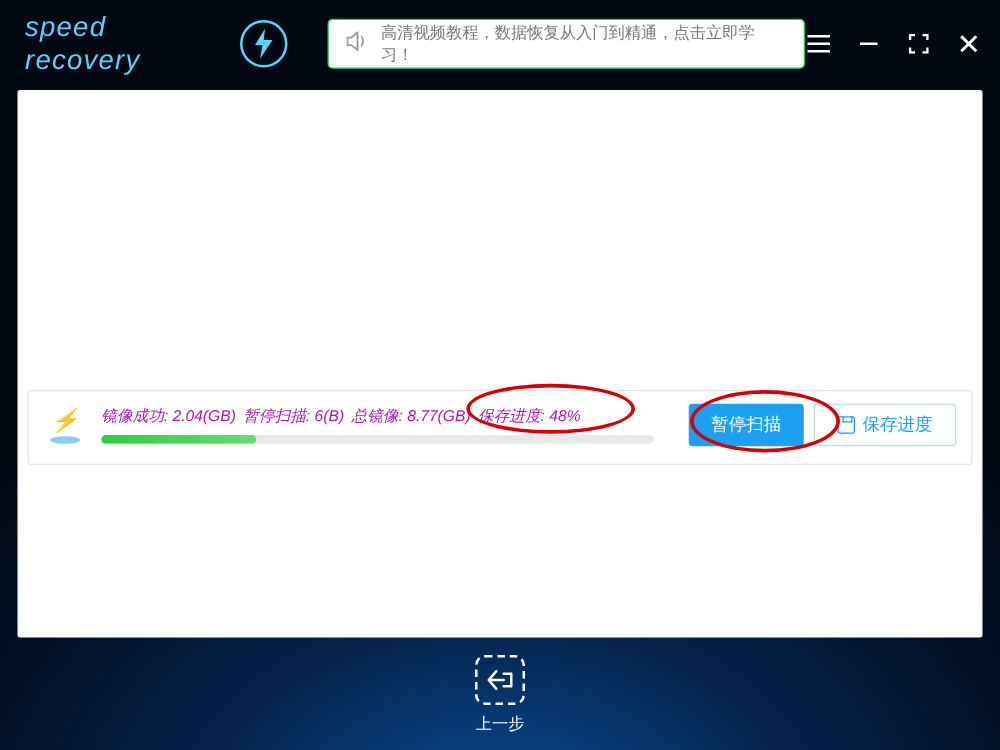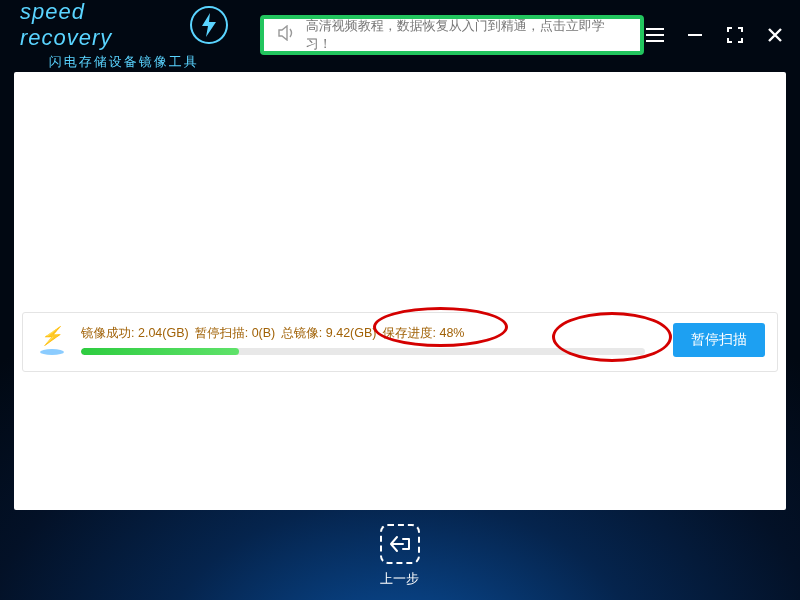--- a/index.html
+++ b/index.html
@@ -25,21 +25,21 @@
     width:38px; height:38px; border:2px solid #5ad4ff; border-radius:50%;
     display:flex; align-items:center; justify-content:center;
     color:#5ad4ff; font-size:22px; margin-left:4px;
   }
   .logo-sub { color:#5ad4ff; font-size:13px; letter-spacing:2px; margin-top:2px;}
   .promo {
     margin-left:32px;
     height:40px; background:#fff; border-radius:4px;
     display:flex; align-items:center; padding:0 14px;
     font-size:13px; color:#777; gap:10px; min-width:340px;
-    border:4px solid #22c55e;
+    border:1px solid #22c55e;
   }
   .promo .spk { color:#999; font-size:18px; }
   .win-controls {
     margin-left:auto; display:flex; align-items:center; gap:18px;
     color:#fff; font-size:18px;
   }
   .win-controls span { cursor:pointer; display:flex; align-items:center; justify-content:center; width:22px; height:22px;}
   .hamburger { display:flex; flex-direction:column; gap:4px; }
   .hamburger i { width:18px; height:2px; background:#fff; display:block;}
   .minbar { width:14px; height:2px; background:#fff;}
@@ -59,21 +59,21 @@
     display:flex; align-items:center; gap:8px;
   }
   .disk-icon {
     width:34px; height:34px; display:flex; align-items:center; justify-content:center;
     flex-direction:column; gap:2px; margin-right:4px;
   }
   .disk-icon .bolt { color:#2e8fff; font-size:18px; font-style:italic; font-weight:bold;}
   .disk-icon .wave { width:24px; height:6px; border-radius:50%; background:#5ab7ff; opacity:.7;}
   .progress-col { flex:1; display:flex; flex-direction:column; gap:6px; }
   .stats-row { display:flex; gap:6px; font-size:12.5px; flex-wrap:wrap;}
-  .stat { color:#a16207; }
+  .stat { color:#a21caf;font-style:italic; }
   .bar-track {
     width:100%; height:7px; background:#e8e8e8; border-radius:4px; position:relative; overflow:hidden;
   }
   .bar-fill {
     position:absolute; left:0; top:0; bottom:0; width:28%;
     background: linear-gradient(90deg,#2ecc40,#5fe26a);
     border-radius:4px;
   }
   .btns { display:flex; gap:8px; align-items:center; margin-left:20px;}
   .btn {
@@ -85,40 +85,39 @@
   .save-ic { width:14px; height:14px; border:1.5px solid #1da0f2; border-radius:2px; position:relative;}
   .save-ic::after{content:"";position:absolute;top:-1px;left:3px;width:6px;height:4px;border:1.5px solid #1da0f2;border-top:none;}
 
   
   .anno { position:absolute; border:3px solid #d40000; border-radius:50%; pointer-events:none;}
   .anno1 { left:373px; top:307px; width:135px; height:40px;}
   .anno2 { left:552px; top:312px; width:120px; height:50px;}
 
   
   .bottom { position:absolute; bottom:12px; left:0; right:0; display:flex; justify-content:center;}
-  .back-btn { display:flex; flex-direction:column; align-items:flex-start; gap:6px; color:#fff; font-size:13px; cursor:pointer;}
+  .back-btn { display:flex; flex-direction:column; align-items:center; gap:6px; color:#fff; font-size:13px; cursor:pointer;}
   .back-box {
     width:40px; height:40px; border:2px dashed #fff; border-radius:8px;
     display:flex; align-items:center; justify-content:center;
   }
 </style>
 </head>
 <body>
 
 <div class="header">
   <div class="logo-block">
     <div class="logo-row">
       <span class="logo-text">speed recovery</span>
       <span class="logo-badge">
         <svg width="20" height="24" viewBox="0 0 20 24">
             <path d="M11 0 L3 13 L9 13 L7 24 L17 9 L10 9 Z" fill="#5ad4ff"></path>
           </svg>
       </span>
     </div>
-    <span class="logo-sub">闪电存储设备镜像工具</span>
   </div>
   <div class="promo">
     <span class="spk">
       <svg width="18" height="16" viewBox="0 0 18 16">
           <path d="M1 5 L4 5 L9 1 L9 15 L4 11 L1 11 Z" fill="none" stroke="#999" stroke-width="1.4"></path>
           <path d="M12 4 Q15 8 12 12" fill="none" stroke="#999" stroke-width="1.4"></path>
         </svg>
     </span>
     <span>高清视频教程，数据恢复从入门到精通，点击立即学习！</span>
   </div>
@@ -151,37 +150,41 @@
       <span class="wave"></span>
     </div>
     <div class="progress-col">
       <div class="stats-row">
         <span class="stat">
           <span>镜像成功:</span>
           <span>2.04(GB)</span>
         </span>
         <span class="stat">
           <span>暂停扫描:</span>
-          <span>0(B)</span>
+          <span>6(B)</span>
         </span>
         <span class="stat">
           <span>总镜像:</span>
-          <span>9.42(GB)</span>
+          <span>8.77(GB)</span>
         </span>
         <span class="stat">
           <span>保存进度:</span>
           <span>48%</span>
         </span>
       </div>
       <div class="bar-track">
         <div class="bar-fill" style="width: 28%;"></div>
       </div>
     </div>
     <div class="btns">
       <button class="btn btn-primary">暂停扫描</button>
+      <button class="btn btn-outline">
+        <span class="save-ic"></span>
+        <span>保存进度</span>
+      </button>
     </div>
   </div>
 </div>
 
 <div class="anno anno1"></div>
 <div class="anno anno2"></div>
 
 <div class="bottom">
   <div class="back-btn">
     <div class="back-box">

